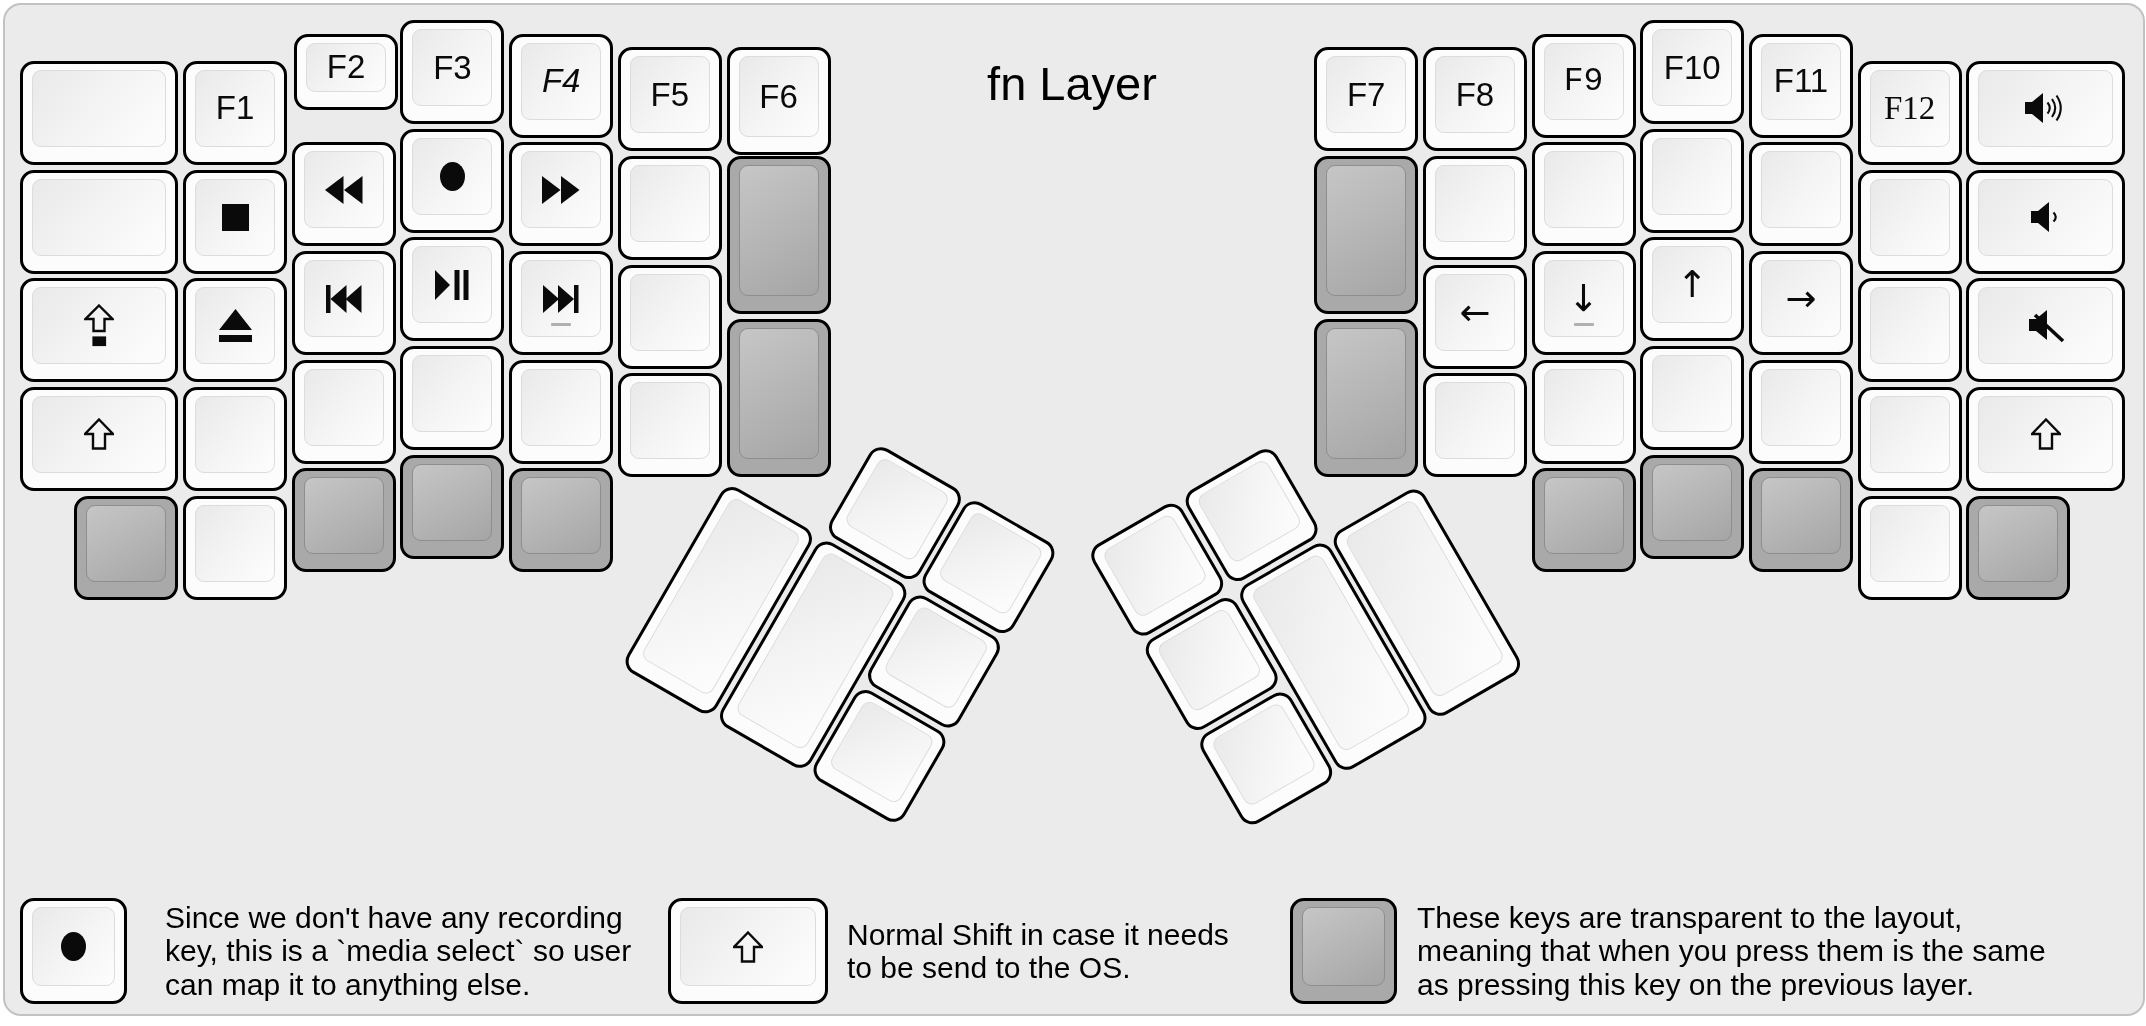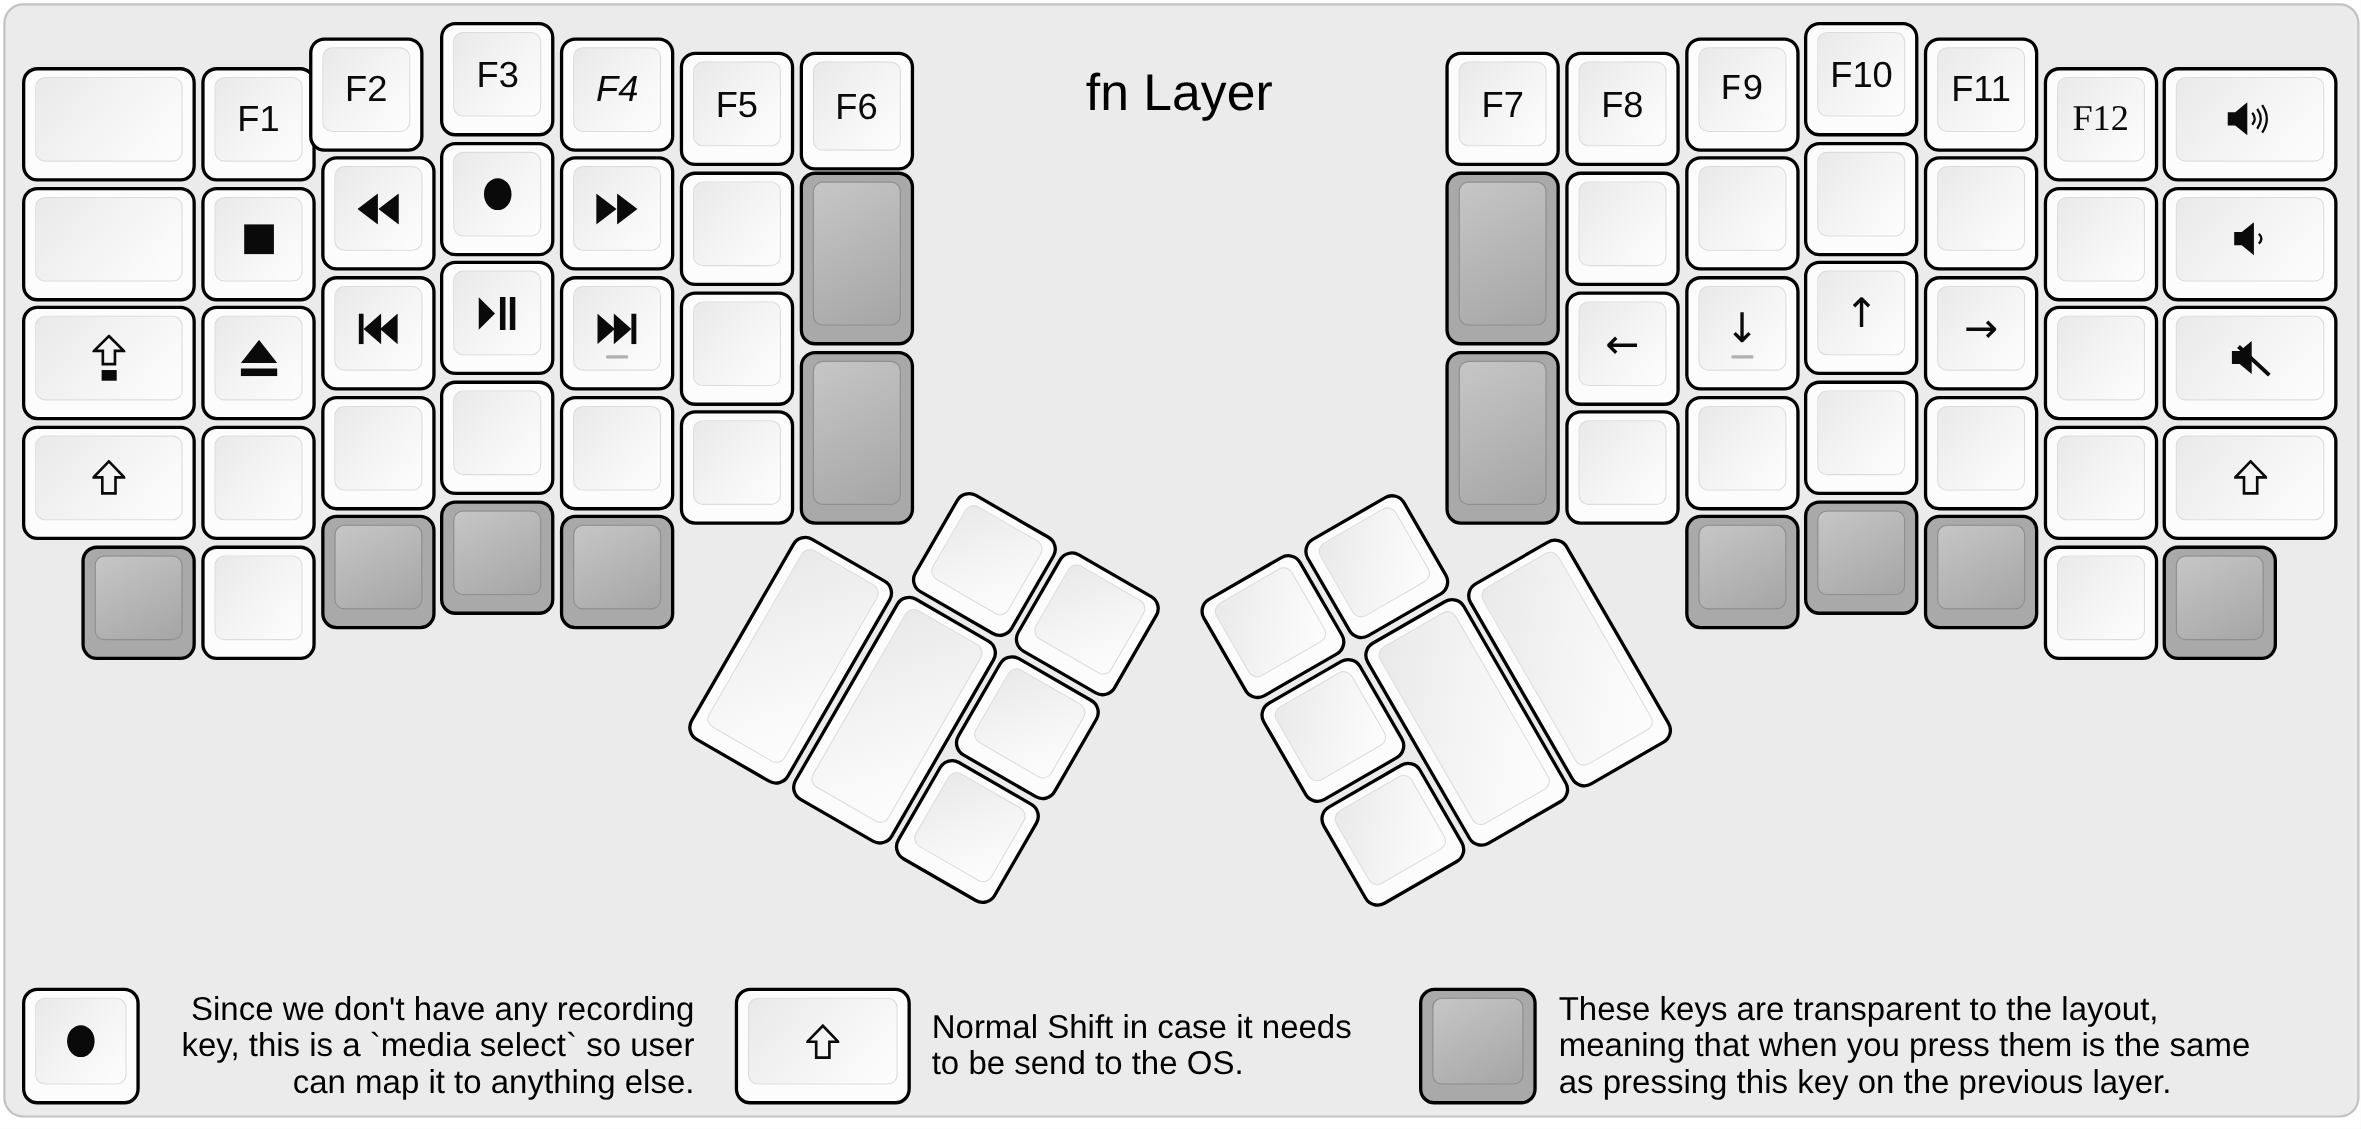--- a/index.html
+++ b/index.html
@@ -85,21 +85,21 @@
           </svg>
         </span>
       </div>
     </div>
     <div class="key white" style="left: 183.05px; top: 386.9px; width: 104px; height: 104px;">
       <div class="top"></div>
     </div>
     <div class="key white" style="left: 183.05px; top: 495.6px; width: 104px; height: 104px;">
       <div class="top"></div>
     </div>
-    <div class="key white" style="left: 281px; top: 33.6px; width: 104px; height: 104px;">
+    <div class="key white" style="left: 294px; top: 33.6px; width: 104px; height: 76px;">
       <div class="top">
         <span class="klabel">F2</span>
       </div>
     </div>
     <div class="key white" style="left: 291.75px; top: 142.3px; width: 104px; height: 104px;">
       <div class="top">
         <span>
           <svg width="38" height="28" viewBox="0 0 38 28">
             <polygon points="18.5,0 18.5,28 0,14"></polygon>
             <polygon points="37.5,0 37.5,28 19,14"></polygon>
@@ -394,21 +394,21 @@
       </div>
       <div class="key white" style="left: -326.1px; top: 0px; width: 104px; height: 104px;">
         <div class="top"></div>
       </div>
       <div class="key white" style="left: -326.1px; top: 108.7px; width: 104px; height: 104px;">
         <div class="top"></div>
       </div>
     </div>
   </div>
 <div id="legend">
-  <div class="legend-text" style="left:165px;top:951px;text-align:right;">Since we don't have any recording
+  <div class="legend-text" style="left:165px;top:951px;">Since we don't have any recording
 key, this is a `media select` so user
 can map it to anything else.</div>
   <div class="legend-text" style="left:847px;top:951px;">Normal Shift in case it needs
 to be send to the OS.</div>
   <div class="legend-text" style="left:1417px;top:951px;">These keys are transparent to the layout,
 meaning that when you press them is the same
 as pressing this key on the previous layer.</div>
 <div class="key white" style="left: 20px; top: 898px; width: 107px; height: 106px;">
       <div class="top">
         <span>

